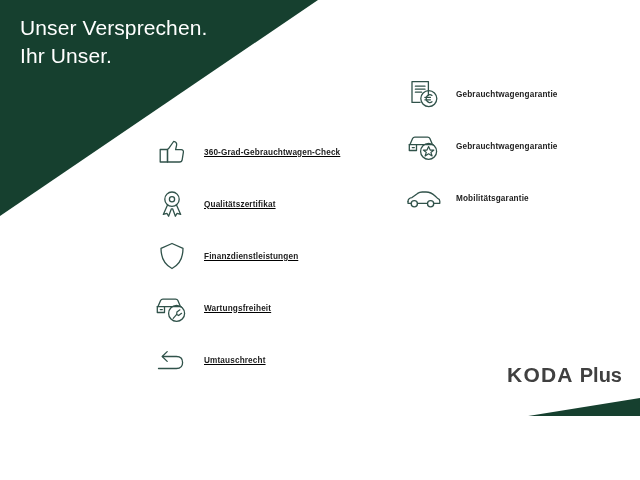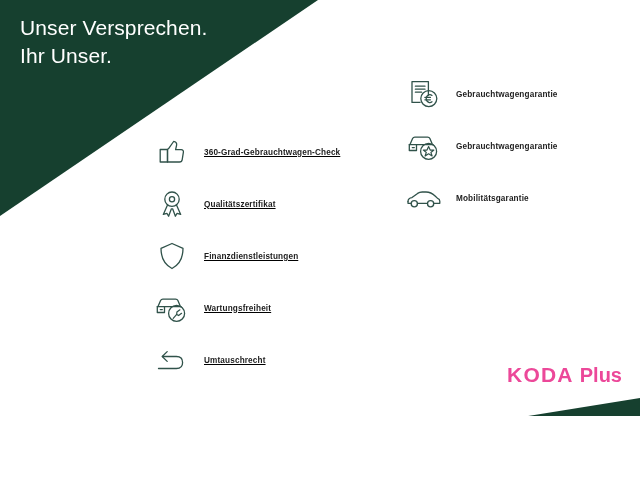--- a/index.html
+++ b/index.html
@@ -77,21 +77,21 @@
   }
   .col-left  .feature { height: 52px; }
   .col-right .feature { height: 52px; }
 
   
   .brand {
     position: absolute;
     right: 18px;
     bottom: 30px;
     text-align: right;
-    color: #ec4899;
+    color: #404040;
   }
   .brand-top {
     display: flex;
     align-items: baseline;
     justify-content: flex-end;
     gap: 6px;
   }
   .brand-mark {
     font-size: 21px;
     font-weight: bold;

